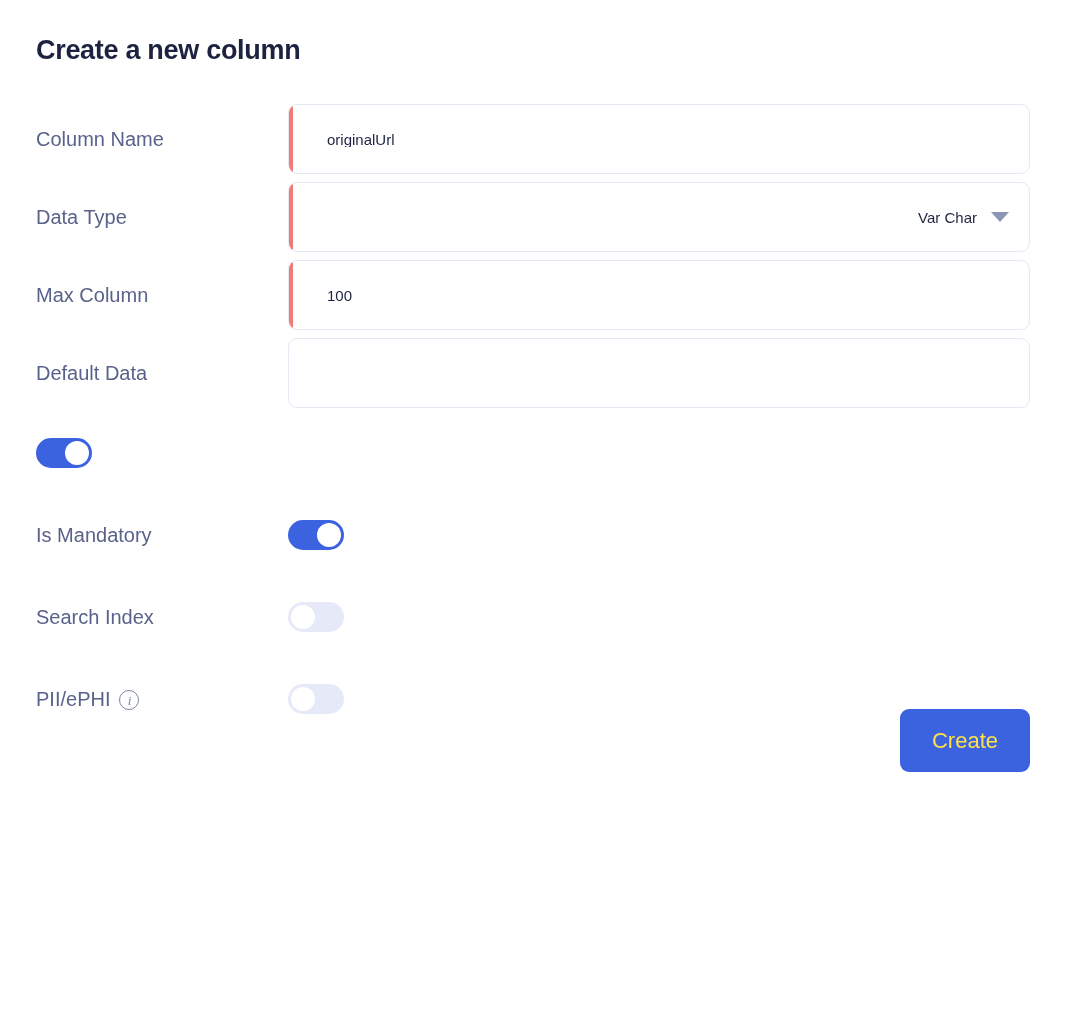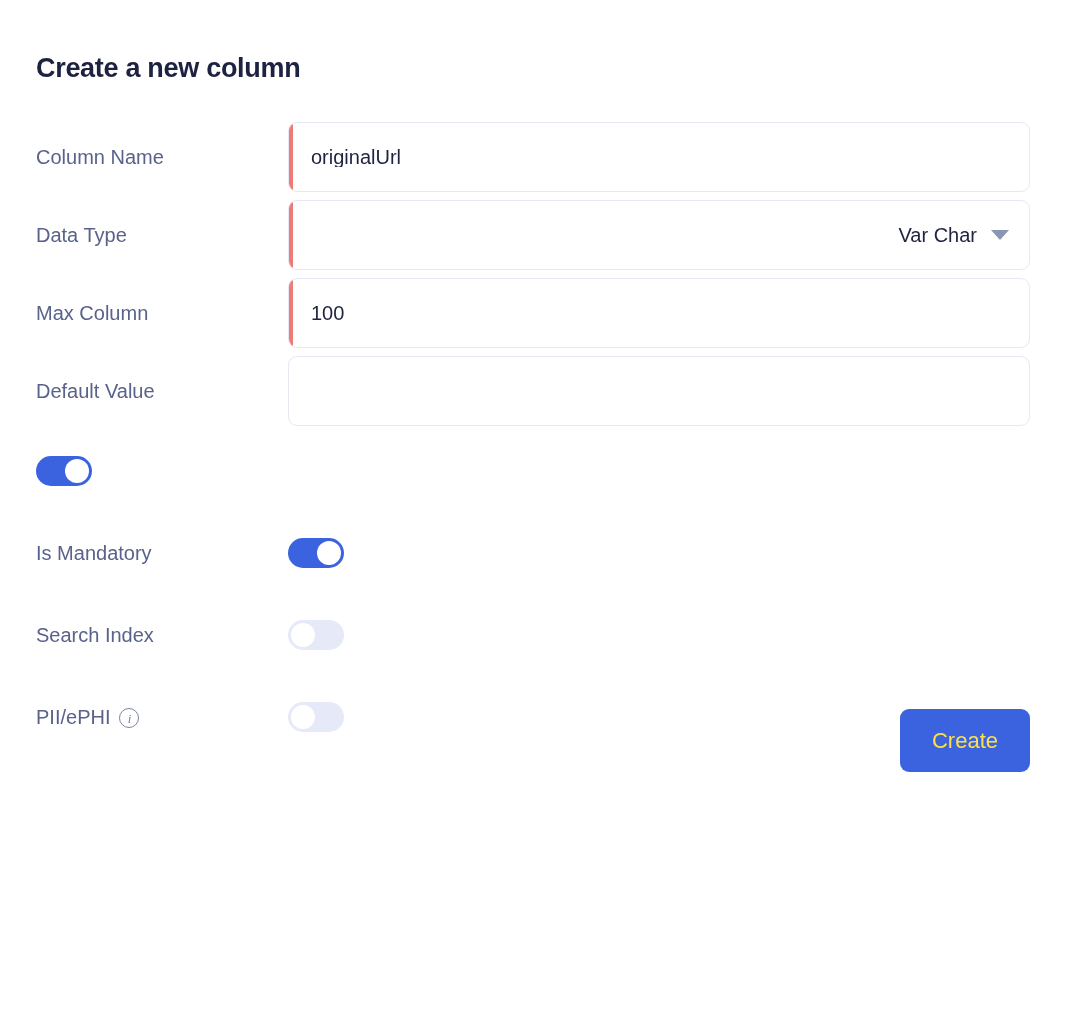--- a/index.html
+++ b/index.html
@@ -12,21 +12,21 @@
     width: 1066px;
     height: 1016px;
     font-family: "Liberation Sans", sans-serif;
     -webkit-font-smoothing: antialiased;
     overflow: hidden;
   }
 
   .dialog {
     width: 1066px;
     height: 806px;
-    padding: 52px 36px 0 36px;
+    padding: 34px 36px 0 36px;
     background: #ffffff;
     position: relative;
   }
 
   .dialog-title {
     font-size: 27px;
     font-weight: bold;
     color: #1c2240;
     letter-spacing: -0.3px;
     margin: 0 0 34px 0;
@@ -80,26 +80,27 @@
     left: 0;
     top: 0;
     bottom: 0;
     width: 4px;
     background: #ef7b77;
     border-top-left-radius: 9px;
     border-bottom-left-radius: 9px;
   }
 
   .input-value {
-    font-size: 20px;
+    font-size: 15px;
     color: #1e2340;
     line-height: 1;
     white-space: nowrap;
     overflow: hidden;
     text-overflow: ellipsis;
+    margin-left: 16px;
   }
 
   .input-value:empty::before {
     content: attr(data-placeholder);
     color: #a4abc4;
   }
 
   .select-box { padding-right: 52px; justify-content: flex-end; }
 
   .caret {
@@ -228,21 +229,21 @@
       </div>
       <div class="control">
         <div class="input-box required">
           <span class="input-value" data-placeholder="">100</span>
         </div>
       </div>
     </div>
 
     <div class="form-row row-field">
       <div class="field-label">
-        <span>Default Value</span>
+        <span>Default Data</span>
       </div>
       <div class="control">
         <div class="input-box">
           <span class="input-value" data-placeholder=""></span>
         </div>
       </div>
     </div>
 
     <div class="form-row row-toggle">
       <div class="control">

